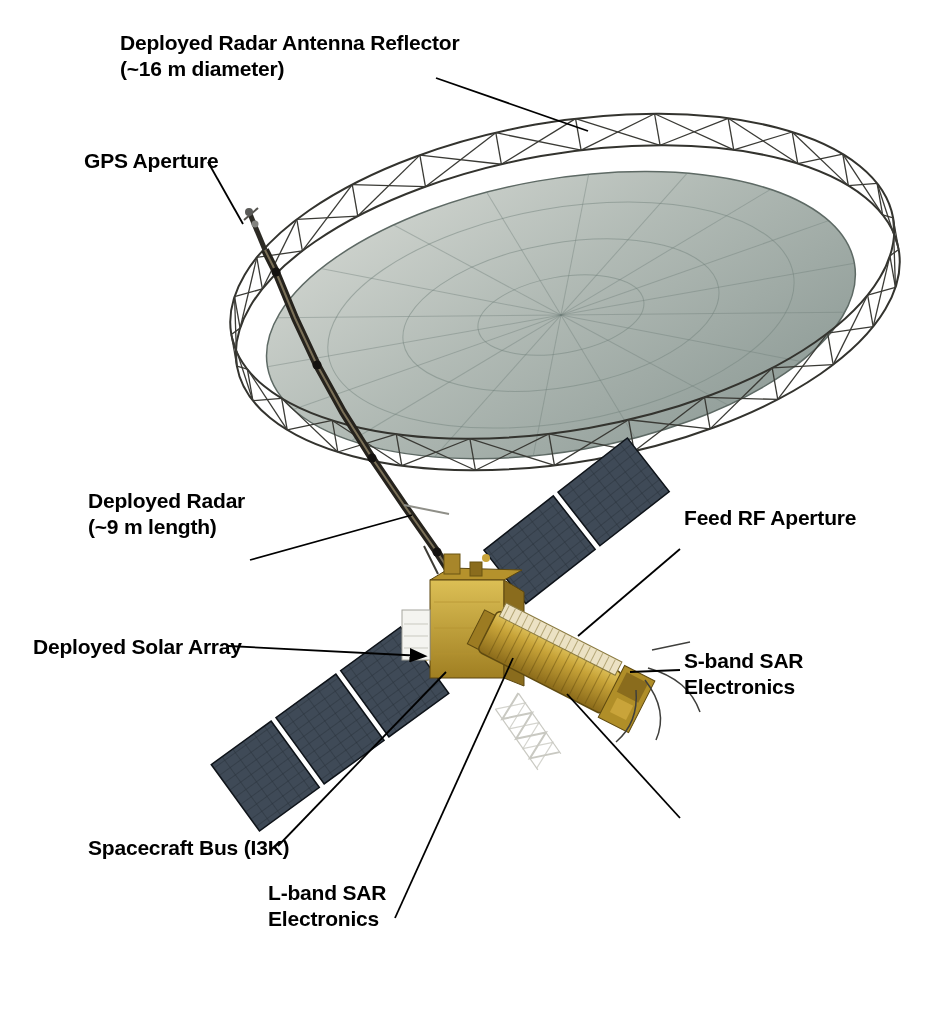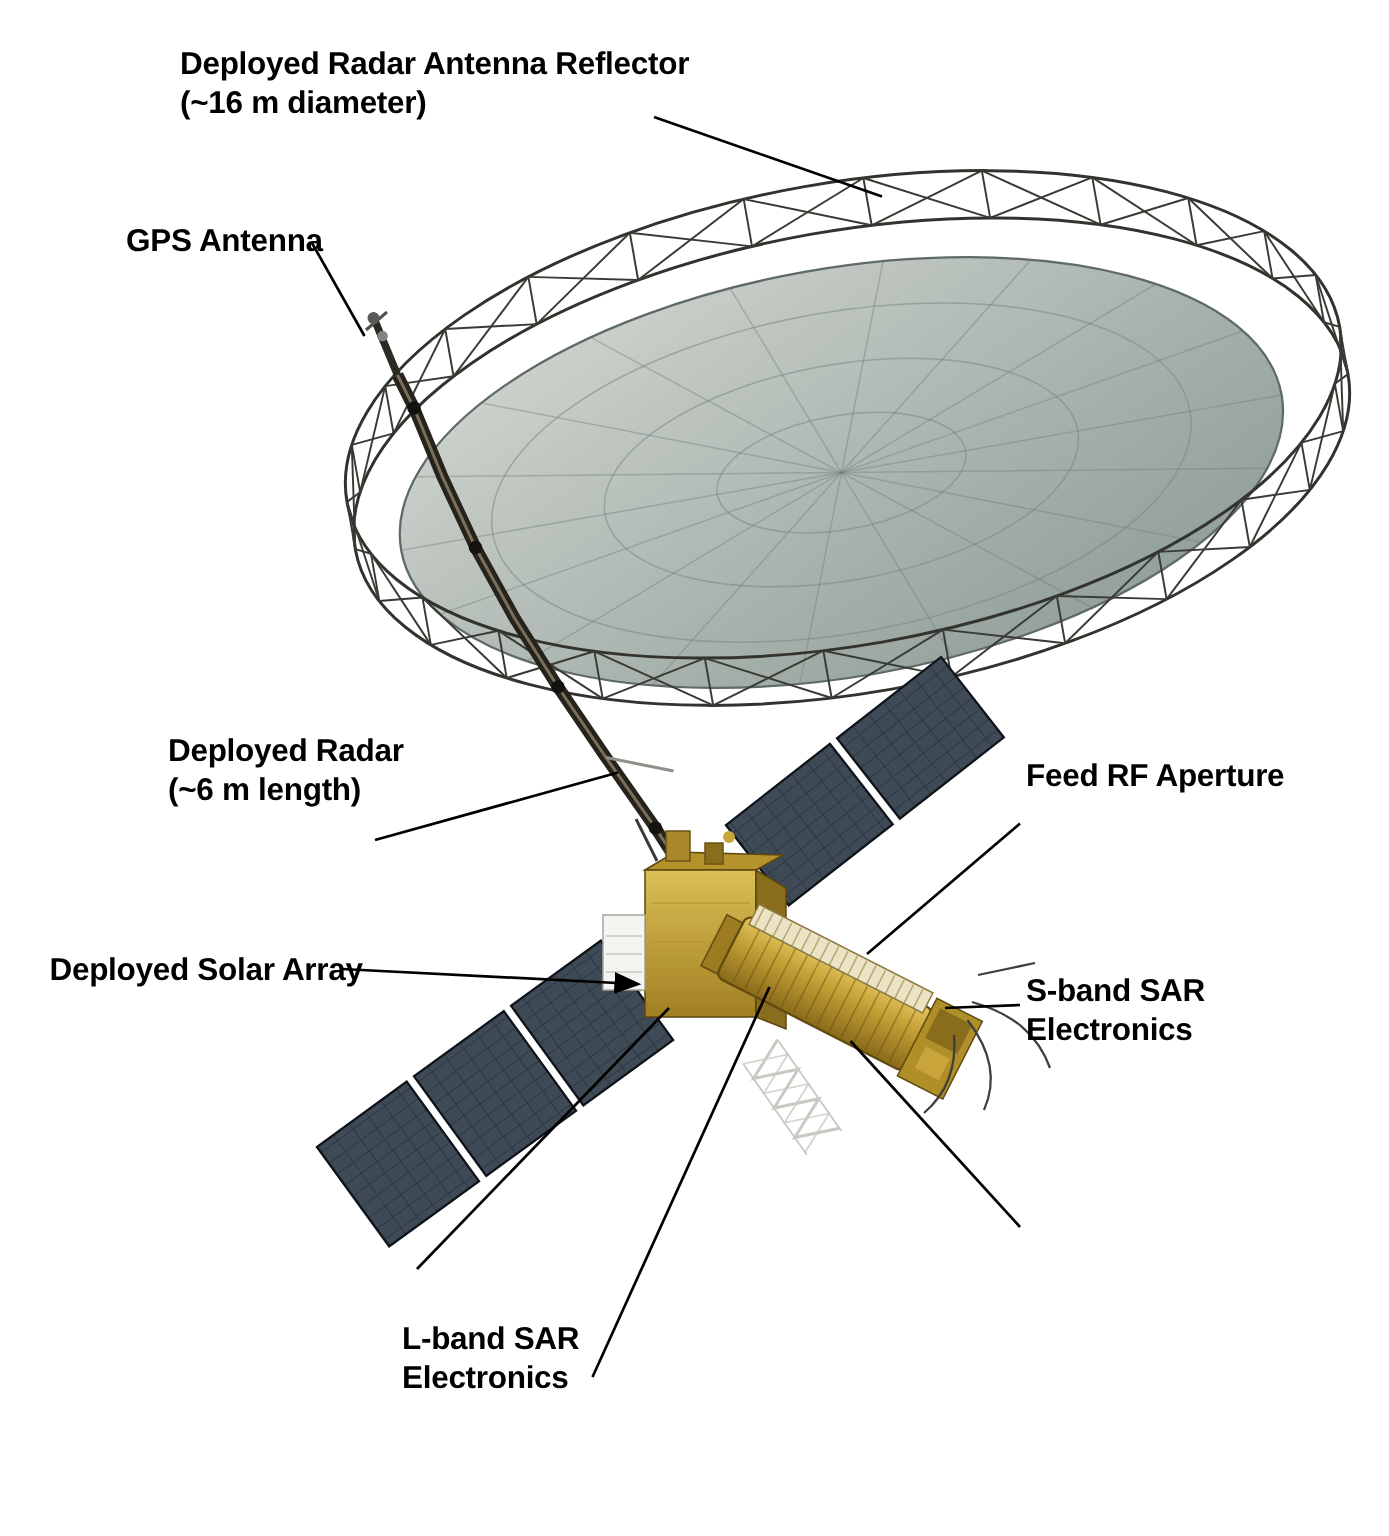--- a/index.html
+++ b/index.html
@@ -277,41 +277,44 @@
       <line x1="395" y1="918" x2="513" y2="658"></line>
     </g>
   </svg>
 
   <div class="lbl" style="left:120px;top:30px">
     <div>Deployed Radar Antenna Reflector</div>
     <div>(~16 m diameter)</div>
   </div>
 
   <div class="lbl" style="left:84px;top:148px">
-    <div>GPS Antenna</div>
-  </div>
-
-  <div class="lbl" style="left:112px;top:488px">
+    <div>GPS Aperture</div>
+  </div>
+
+  <div class="lbl" style="left:88px;top:488px">
     <div>Deployed Radar</div>
-    <div>(~6 m length)</div>
+    <div>(~9 m length)</div>
   </div>
 
   <div class="lbl" style="left:684px;top:505px">
     <div>Feed RF Aperture</div>
   </div>
 
   <div class="lbl" style="left:33px;top:634px">
     <div>Deployed Solar Array</div>
   </div>
 
   <div class="lbl" style="left:684px;top:648px">
     <div>S-band SAR</div>
     <div>Electronics</div>
   </div>
 
+  <div class="lbl" style="left:88px;top:835px">
+    <div>Spacecraft Bus (I3K)</div>
+  </div>
 
   <div class="lbl" style="left:684px;top:800px">
   </div>
 
   <div class="lbl" style="left:268px;top:880px">
     <div>L-band SAR</div>
     <div>Electronics</div>
   </div>
 
 </div>

